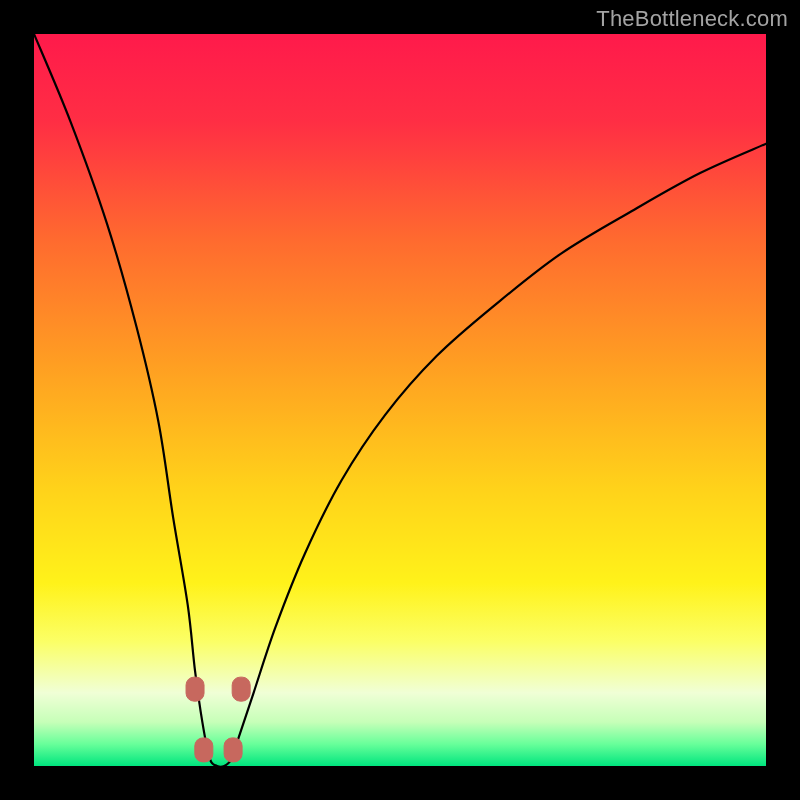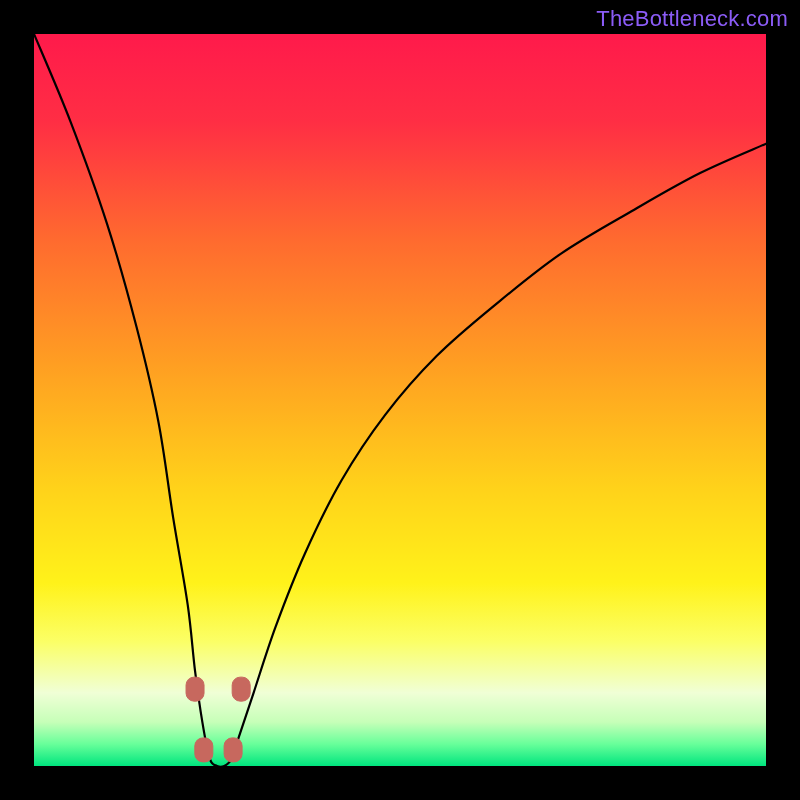--- a/index.html
+++ b/index.html
@@ -38,21 +38,21 @@
     position: absolute;
     left: 0;
     top: 0;
     width: 732px;
     height: 732px;
   }
   .watermark {
     position: absolute;
     top: 6px;
     right: 12px;
-    color: #8b5cf6;
+    color: #a3a3a3;
     font-size: 22px;
     font-weight: 500;
     letter-spacing: 0.2px;
     user-select: none;
   }
   .marker {
     fill: #c7685e;
     stroke: #c7685e;
   }
 </style>

